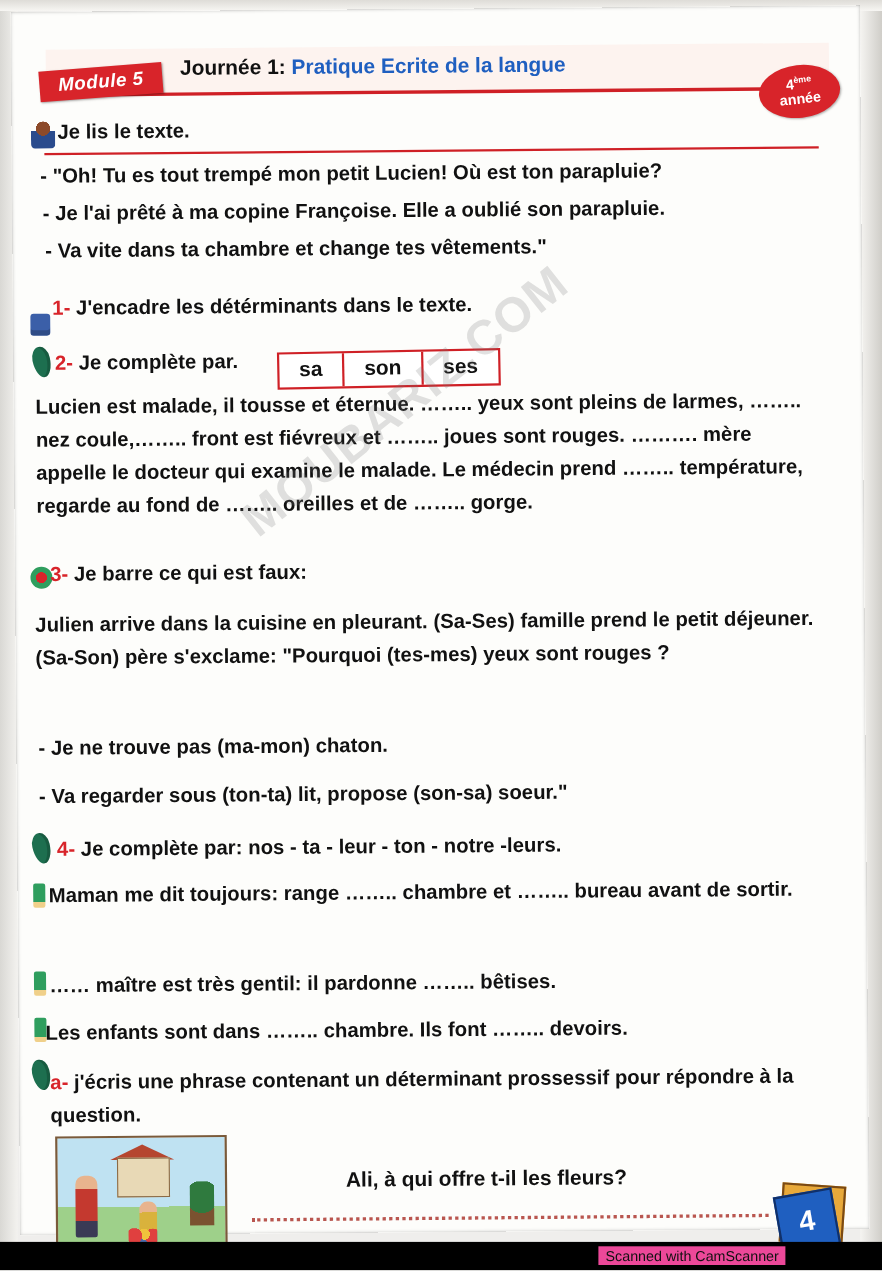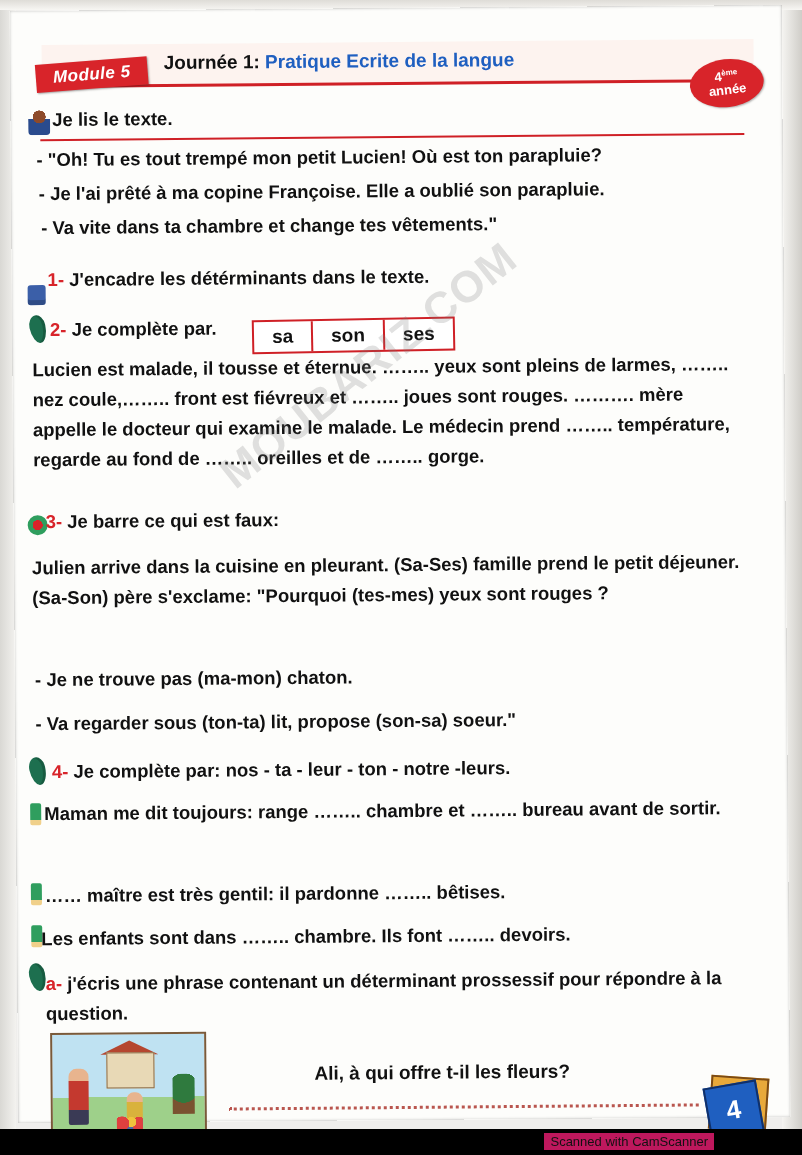--- a/index.html
+++ b/index.html
@@ -296,21 +296,21 @@
   
   .scanbar {
     position: absolute;
     left: 0; bottom: 0;
     width: 802px; height: 26px;
     background: #000;
   }
   .scanbar .label {
     position: absolute;
     right: 88px; top: 4px;
-    background: #be185d;
+    background: #ec4899;
     color: #111;
     font-size: 13px;
     padding: 1px 6px;
     white-space: nowrap;
   }
 </style>
 </head>
 <body>
 
 <div class="scan-page">

